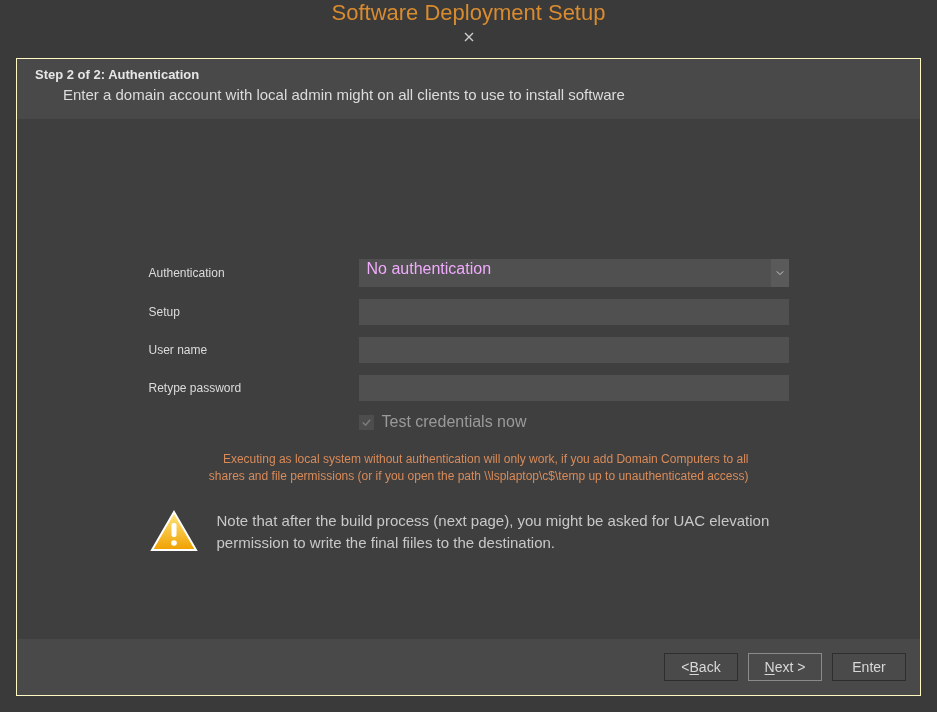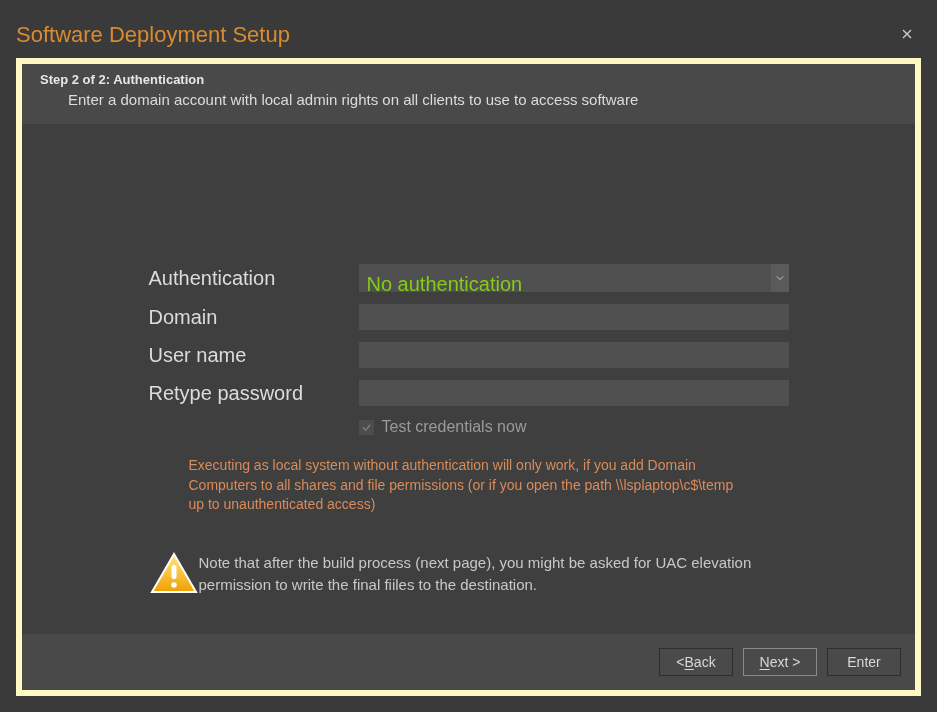--- a/index.html
+++ b/index.html
@@ -8,68 +8,69 @@
       background: #3a3a3a;
       font-family: "Segoe UI", Arial, sans-serif;
       font-size: 15px;
       color: #cccccc;
     }
     .window { width: 937px; height: 712px; position: relative; background: #3a3a3a; }
 
     .titlebar {
       height: 48px;
       display: flex;
-      align-items: flex-end;
+      align-items: center;
       padding: 0 16px;
+      flex-direction: column;
     }
     .titlebar .title {
       color: #d98b2f;
       font-size: 22px;
       font-weight: 400;
       flex: 1;
     }
     .titlebar .close {
       width: 28px; height: 28px;
       display: flex; align-items: center; justify-content: center;
       color: #cccccc; font-size: 14px;
       cursor: pointer;
     }
 
     .panel {
       position: absolute;
       left: 16px; right: 16px; top: 58px; bottom: 16px;
       background: #494949;
-      border: 6px solid #fef9c3;
+      border: 1px solid #fef9c3;
     }
 
     .step-header {
       padding: 8px 18px 10px 18px;
     }
     .step-line1 { font-size: 13px; font-weight: 700; color: #e6e6e6; }
     .step-line2 { font-size: 15px; color: #dcdcdc; margin-top: 4px; padding-left: 28px; }
 
     .inner {
       position: absolute;
       left: 0; right: 0; top: 60px; bottom: 56px;
       background: #3f3f3f;
       padding: 140px 70px 0 70px;
     }
 
     .form { width: 640px; margin: 0 auto; }
     .row { display: flex; align-items: center; margin-bottom: 12px; }
-    .row .lab { width: 210px; font-size: 20px; color: #dcdcdc; }
+    .row .lab { width: 210px; font-size: 12px; color: #dcdcdc; }
     .row .ctrl { flex: 1; }
 
     .combo {
       position: relative;
       height: 28px;
       background: #505050;
     }
     .combo .combo-text {
-      position: absolute; left: 8px; top: 9px; color: #84cc16; font-size: 20px;
+      position: absolute; left: 8px; top: 1px; color: #f0abfc; font-size: 16px;
     }
     .combo .combo-arrow {
       position: absolute; right: 0; top: 0; width: 18px; height: 28px;
       background: #5a5a5a;
       display: flex; align-items: center; justify-content: center;
     }
     .combo .combo-arrow svg { width: 8px; height: 8px; }
 
     input.text {
       width: 100%; height: 26px;
@@ -84,28 +85,28 @@
     .check-row .cb {
       width: 15px; height: 15px; margin-right: 8px;
       background: #505050; display: inline-flex; align-items: center; justify-content: center;
       opacity: 0.85;
     }
     .check-row .cb svg { width: 11px; height: 11px; }
     .check-row .cb-label { color: #9a9a9a; font-size: 16px; }
 
     .warning-text {
       color: #d98b5a;
-      font-size: 14px;
-      text-align: left;
+      font-size: 12px;
+      text-align: right;
       line-height: 1.4;
-      margin: 0 auto 36px auto;
+      margin: 0 auto 24px auto;
       max-width: 560px;
     }
 
-    .note-row { display: flex; align-items: center; margin-top: 24px; }
+    .note-row { display: flex; align-items: center; gap: 18px; margin-top: 24px; }
     .note-icon { width: 50px; height: 46px; flex-shrink: 0; }
     .note-text { color: #c8c8c8; font-size: 15px; line-height: 1.45; }
 
     .footer {
       position: absolute; left: 0; right: 0; bottom: 0; height: 56px;
       display: flex; align-items: center; justify-content: flex-end;
       padding: 0 14px; gap: 10px;
     }
     .btn {
       min-width: 74px; height: 28px;
@@ -133,42 +134,42 @@
             <path d="M1 1 L9 9 M9 1 L1 9" stroke="#cccccc" stroke-width="1.4" fill="none"></path>
           </svg>
       </span>
     </div>
   </div>
 
   <div class="panel">
 
     <div class="step-header">
       <div class="step-line1">Step 2 of 2: Authentication</div>
-      <div class="step-line2">Enter a domain account with local admin rights on all clients to use to access software</div>
+      <div class="step-line2">Enter a domain account with local admin might on all clients to use to install software</div>
     </div>
 
     <div class="inner">
       <div class="form">
 
         <div class="row">
           <div class="lab">Authentication</div>
           <div class="ctrl">
             <div class="combo">
               <span class="combo-text">No authentication</span>
               <span class="combo-arrow">
                 <svg viewBox="0 0 10 10">
                     <path d="M1 3 L5 7 L9 3" stroke="#cccccc" stroke-width="1.2" fill="none"></path>
                   </svg>
               </span>
             </div>
           </div>
         </div>
 
         <div class="row">
-          <div class="lab">Domain</div>
+          <div class="lab">Setup</div>
           <div class="ctrl"><input class="text" type="text" value="" style=""></div>
         </div>
 
         <div class="row">
           <div class="lab">User name</div>
           <div class="ctrl"><input class="text" type="text" value="" style=""></div>
         </div>
 
 
         <div class="row">

